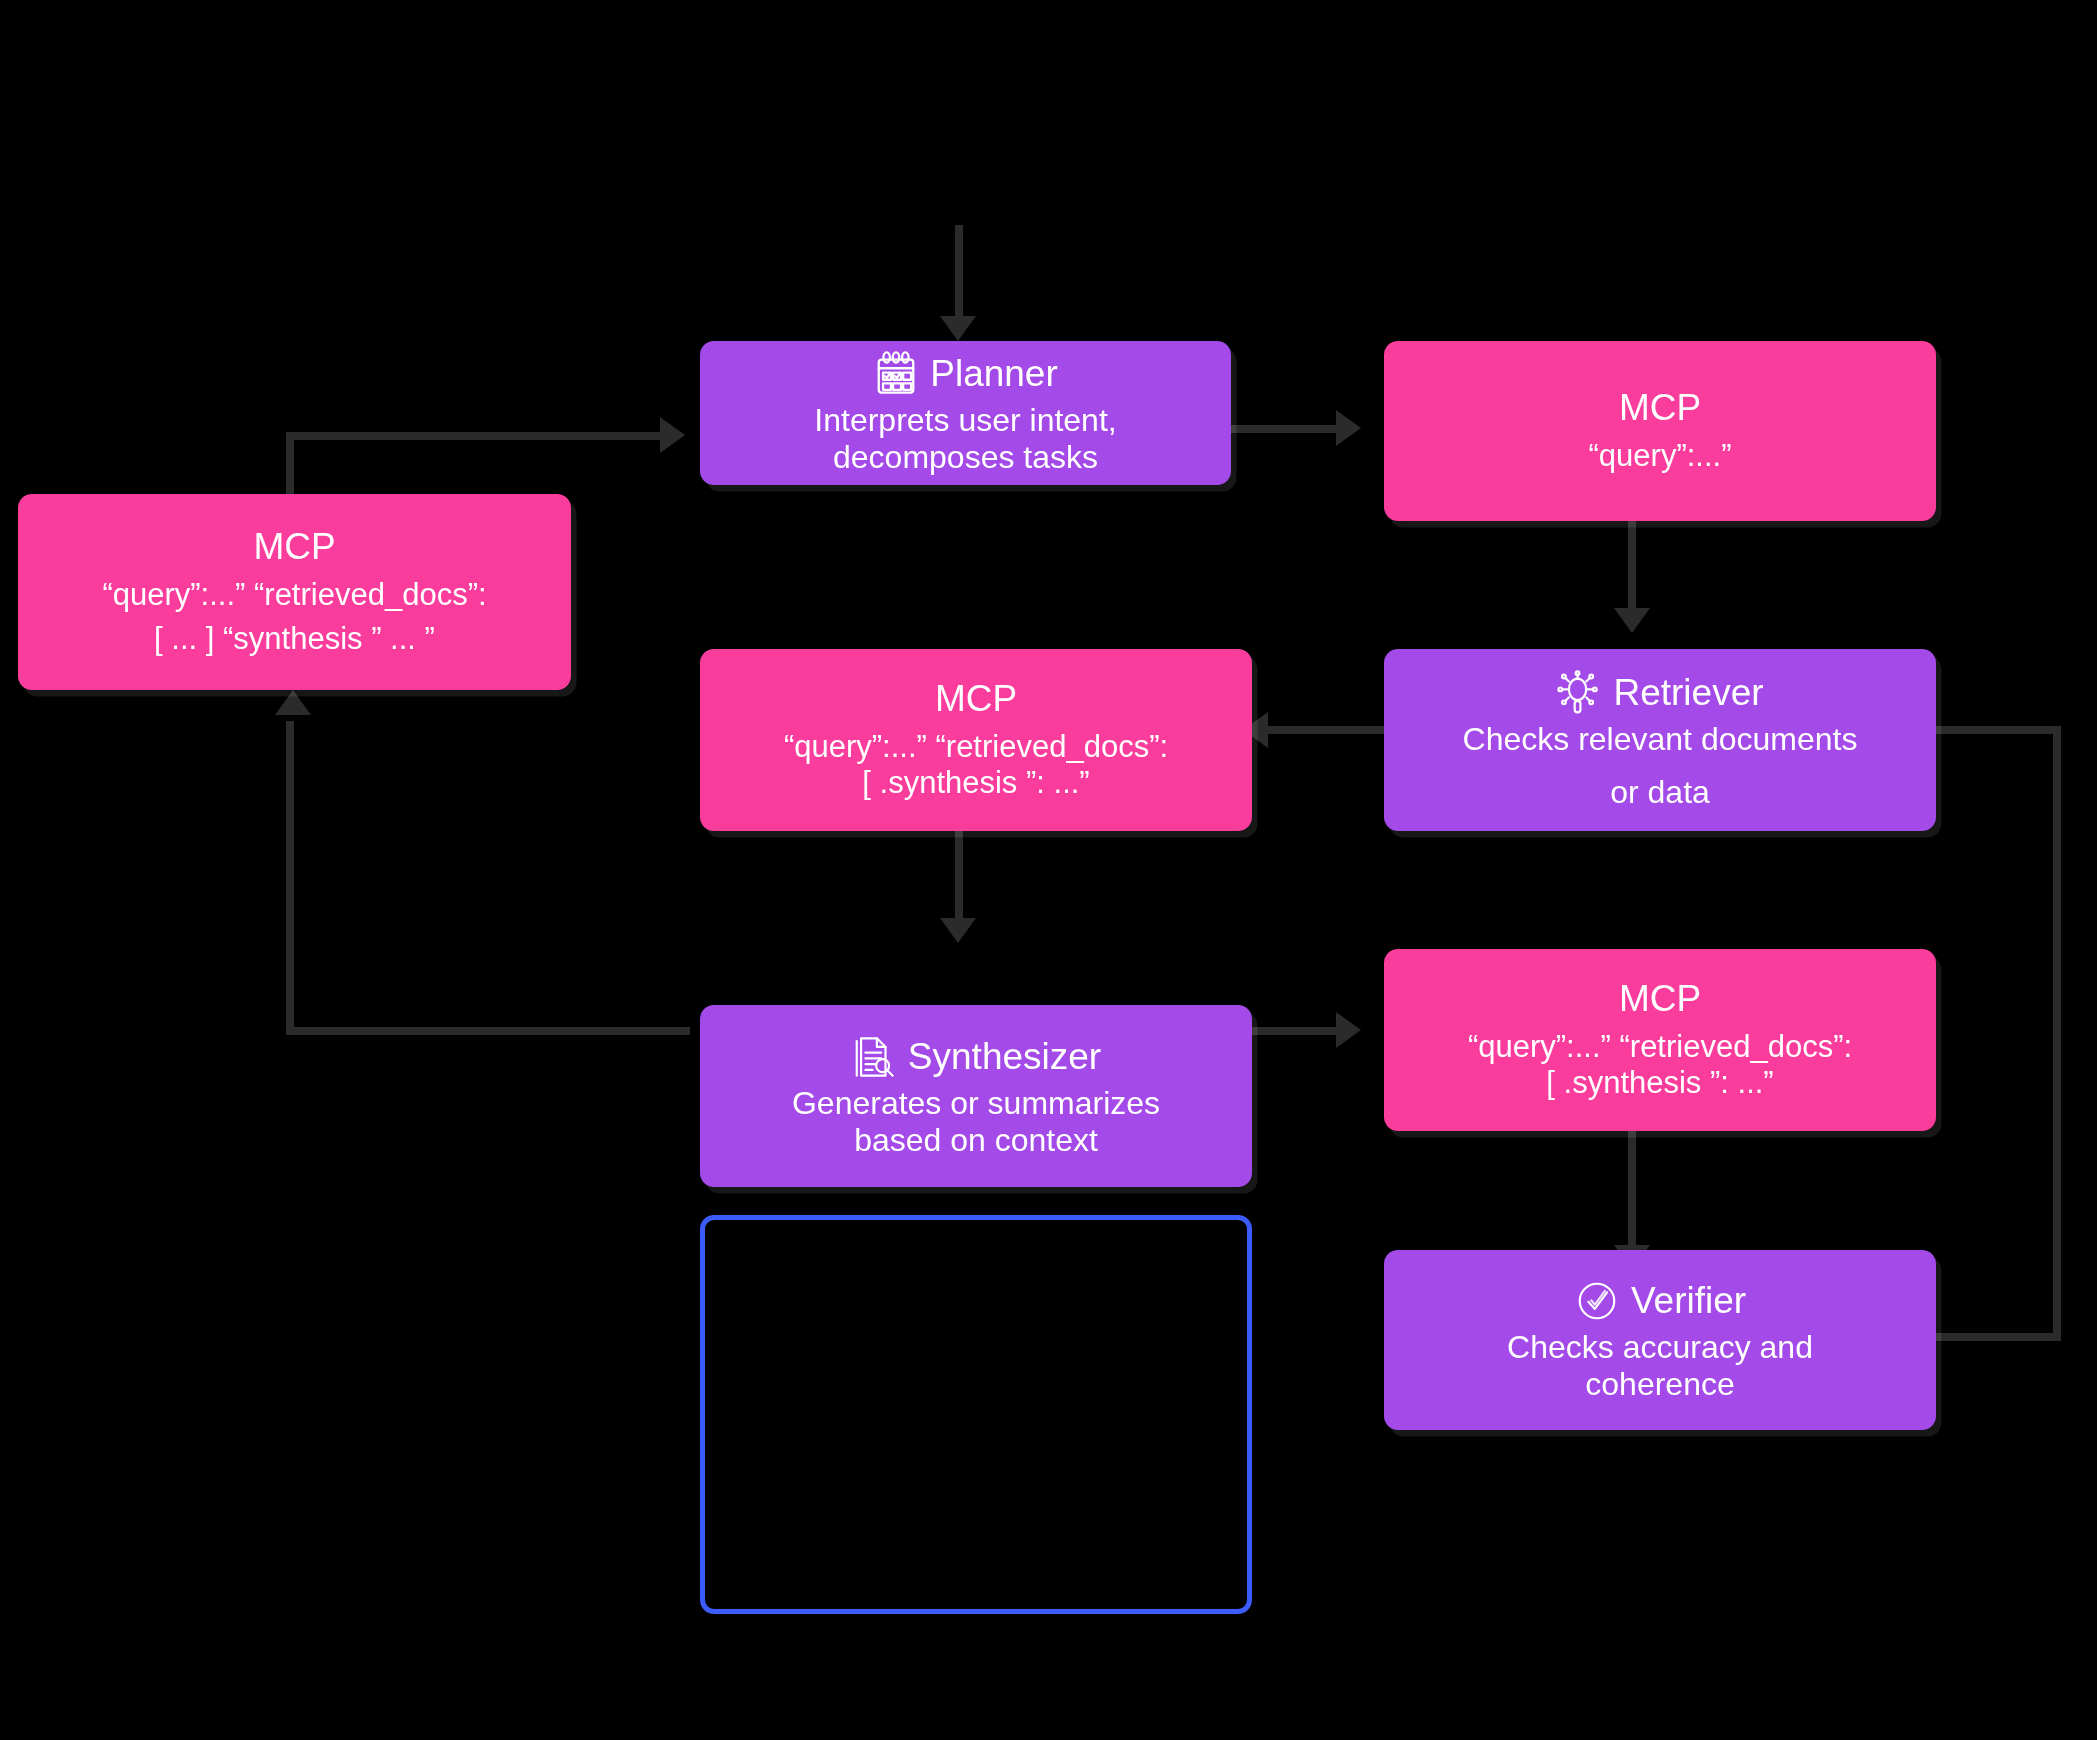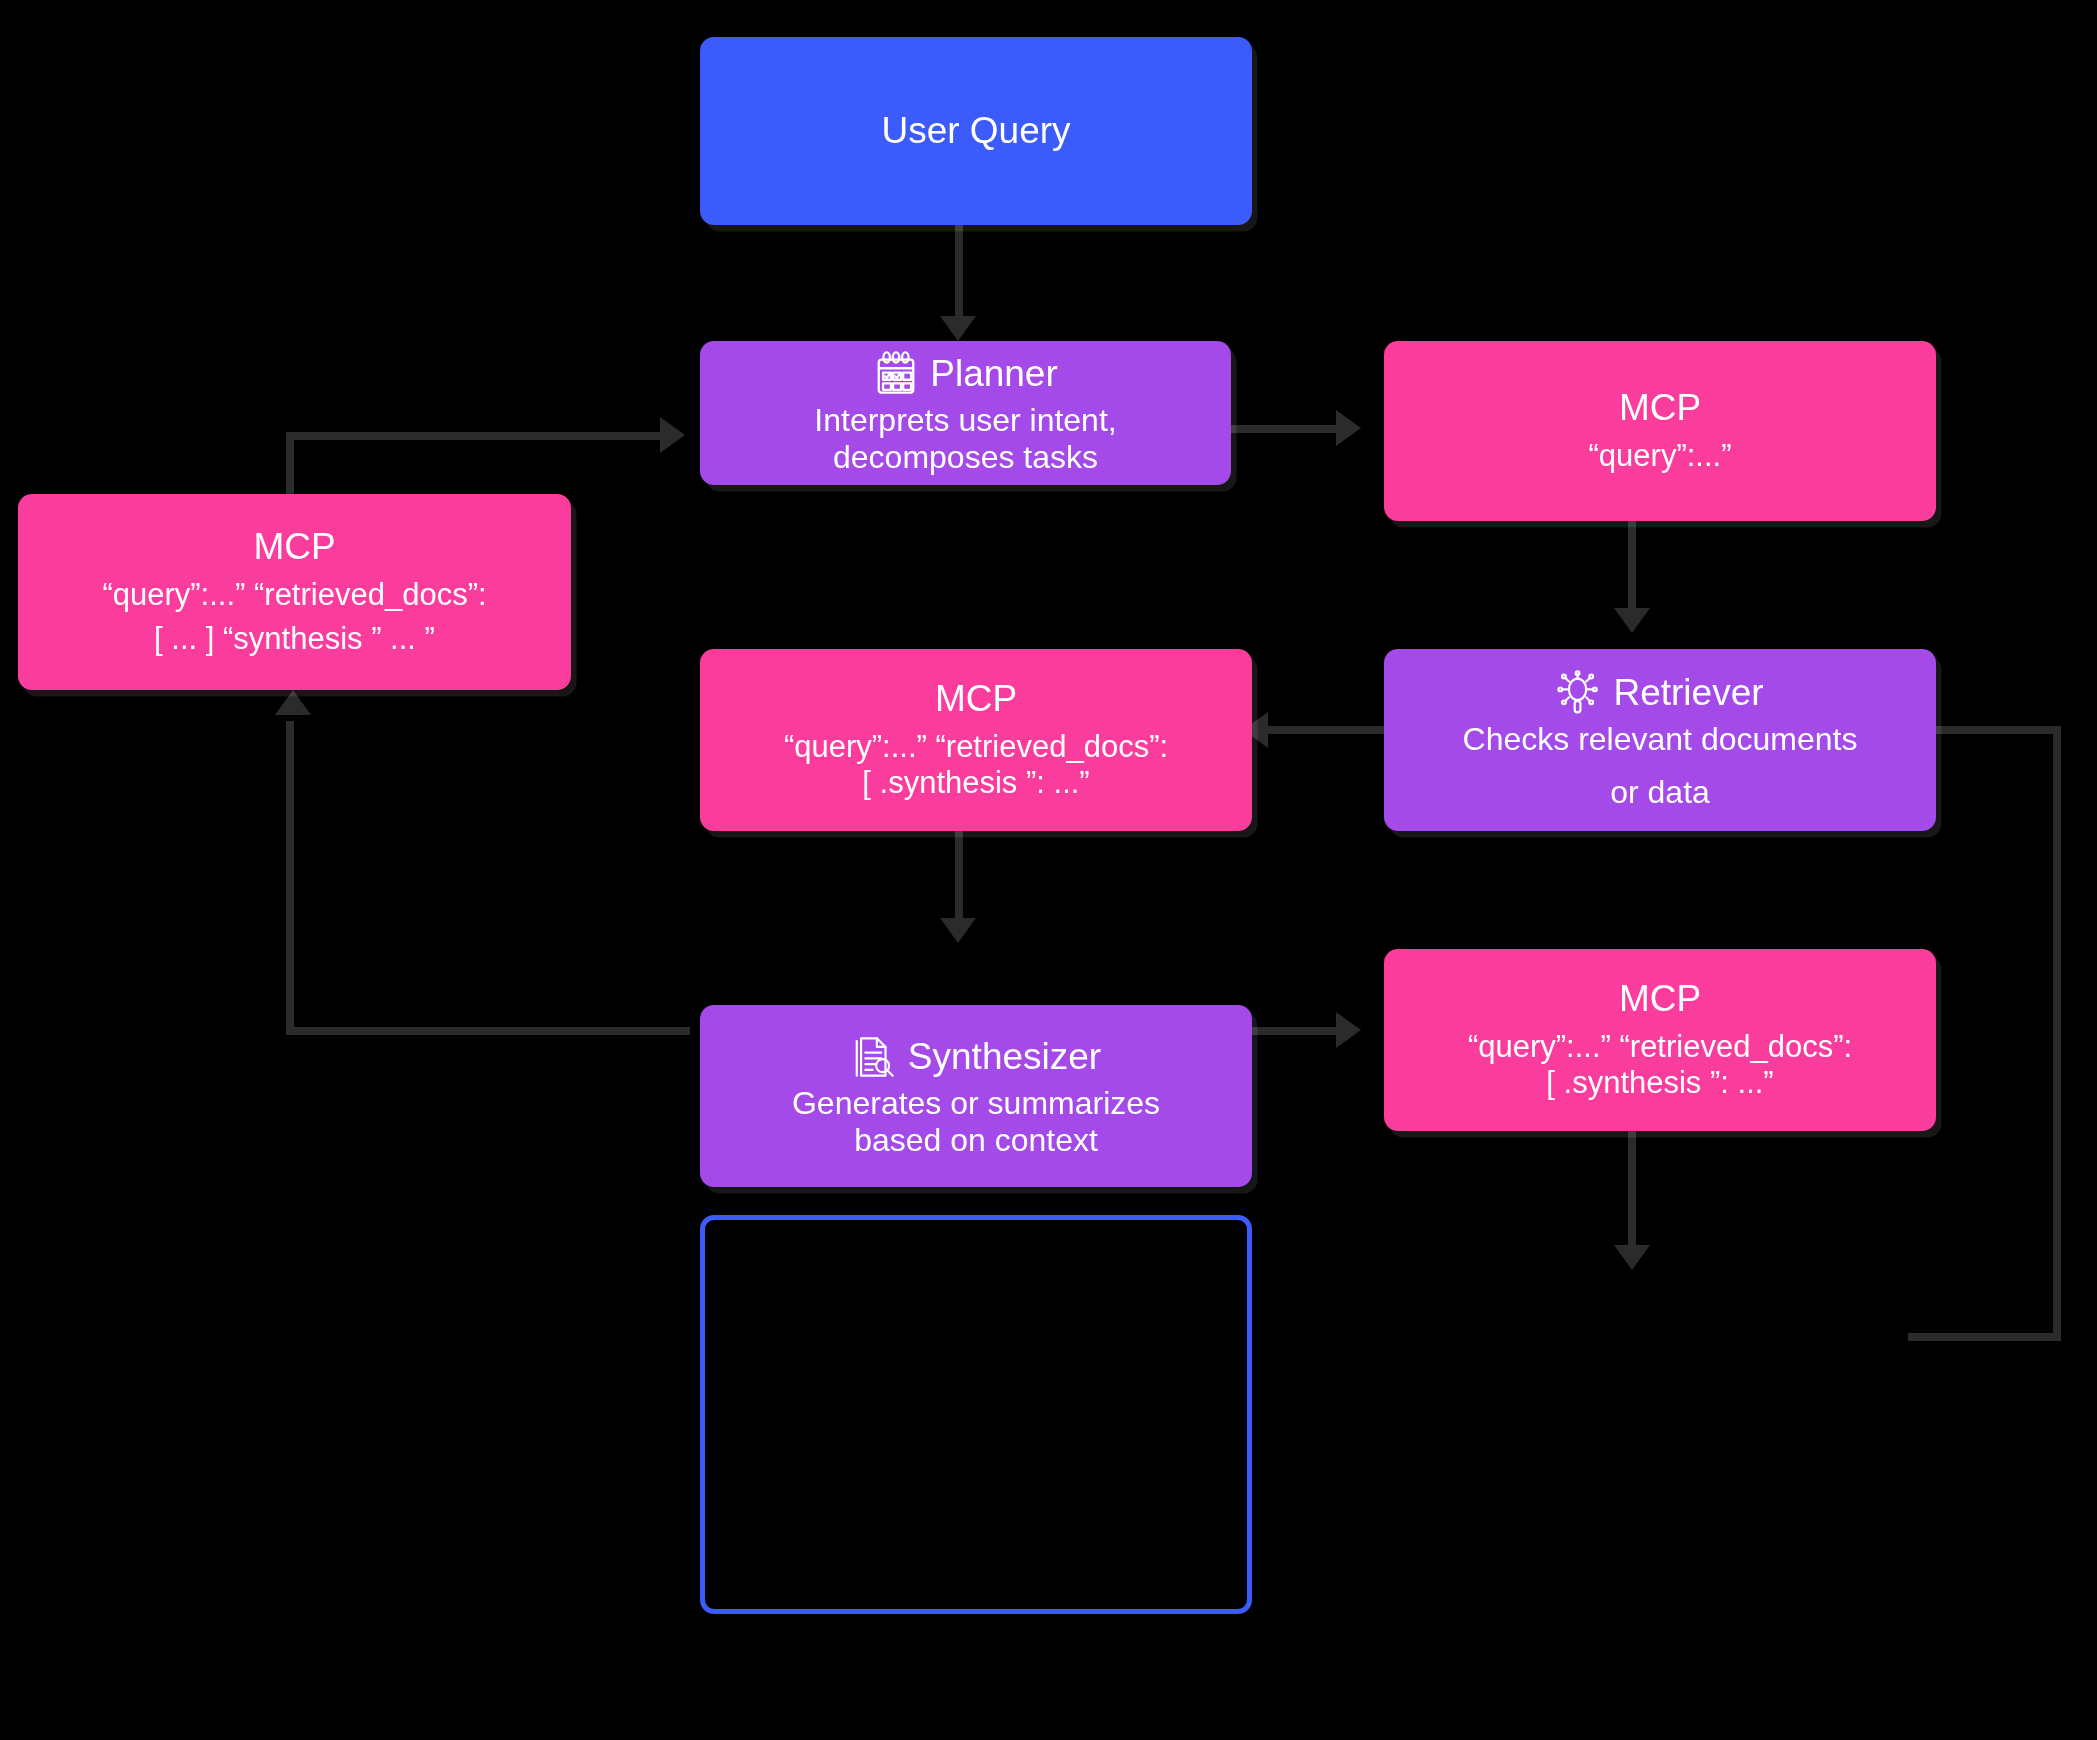--- a/index.html
+++ b/index.html
@@ -65,23 +65,20 @@
   <div class="seg" style="left:1906px;top:726px;width:155px;height:7.6px;"></div>
 
   <div class="seg" style="left:286px;top:1027px;width:404px;height:7.6px;"></div>
   <div class="seg" style="left:286px;top:721px;width:7.6px;height:314px;"></div>
   <div class="ah ah-up" style="left:275px;top:690px;"></div>
 
   <div class="seg" style="left:286px;top:432px;width:7.6px;height:66px;"></div>
   <div class="seg" style="left:286px;top:432px;width:377px;height:7.6px;"></div>
   <div class="ah ah-right" style="left:660px;top:417px;"></div>
 
-  <div class="node n-blue" style="left:700px;top:37px;width:552px;height:188px;">
-    <div class="title">User Query</div>
-  </div>
 
   <div class="node n-purple" style="left:700px;top:341px;width:531px;height:144px;">
     <div class="title-row">
       <span class="icon">
         <svg viewBox="0 0 64 64" fill="none" stroke="#fff" stroke-width="3.2" stroke-linecap="round" stroke-linejoin="round">
           <rect x="8" y="12" width="48" height="46" rx="4"></rect>
           <ellipse cx="19" cy="9" rx="4.5" ry="7"></ellipse>
             <ellipse cx="32" cy="9" rx="4.5" ry="7"></ellipse>
             <ellipse cx="45" cy="9" rx="4.5" ry="7"></ellipse>
           <line x1="8" y1="24" x2="56" y2="24"></line>
@@ -166,19 +163,33 @@
     <div class="desc">Generates or summarizes</div>
     <div class="desc" style="margin-top:0">based on context</div>
   </div>
 
   <div class="node n-pink" style="left:1384px;top:949px;width:552px;height:182px;">
     <div class="mcp-head">MCP</div>
     <div class="mcp-body">“query”:...” “retrieved_docs”:</div>
     <div class="mcp-body" style="margin-top:0">[ .synthesis ”: ...”</div>
   </div>
 
+  <div class="node n-purple" style="left:1384px;top:1250px;width:552px;height:180px;">
+    <div class="title-row">
+      <span class="icon">
+        <svg viewBox="0 0 64 64" fill="none" stroke="#fff" stroke-width="3" stroke-linecap="round" stroke-linejoin="round">
+          <circle cx="32" cy="32" r="24"></circle>
+          <polyline points="20,33 29,43 46,20"></polyline>
+          <polyline points="24,31 29,37 43,18" opacity="0.85"></polyline>
+        </svg>
+      </span>
+      <span class="title">Verifier</span>
+    </div>
+    <div class="desc">Checks accuracy and</div>
+    <div class="desc" style="margin-top:0">coherence</div>
+  </div>
 
   <div class="node n-outline" style="left:700px;top:1215px;width:552px;height:399px;">
     <div class="desc"></div>
   </div>
 
 </div>
 
 
 </body></html>

